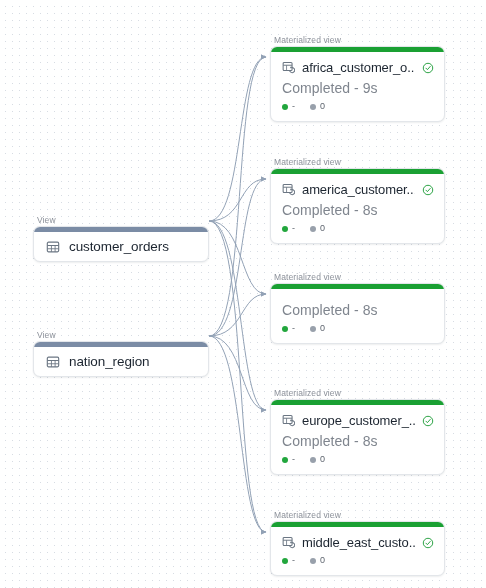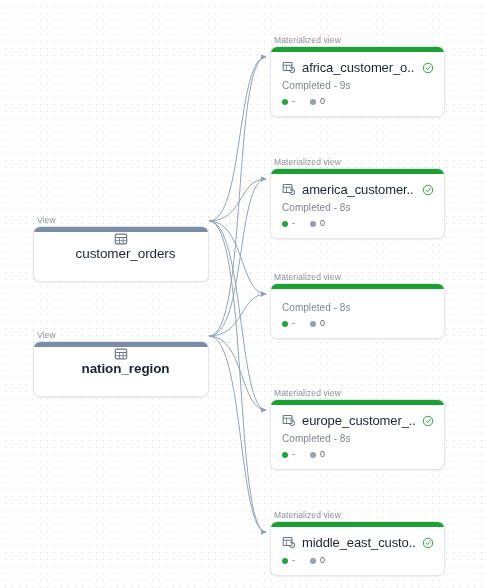--- a/index.html
+++ b/index.html
@@ -60,23 +60,22 @@
     height: 5px;
     width: 100%;
   }
 
   
   .view-node { width: 176px; }
   .view-node .node-bar { background: #7b8ca5; }
   .view-body {
     display: flex;
     align-items: center;
-    height: 49px;
+    height: 29px;
     padding: 0 12px;
-    flex-direction: column;
   }
   .view-title {
     font-size: 13.5px;
     color: #1c2530;
     letter-spacing: -0.1px;
     white-space: nowrap;
     overflow: hidden;
     text-overflow: ellipsis;
   }
 
@@ -94,21 +93,21 @@
   .mv-title {
     flex: 1 1 auto;
     font-size: 13px;
     color: #1c2530;
     letter-spacing: -0.1px;
     white-space: nowrap;
     overflow: hidden;
   }
   .mv-status {
     margin-top: 5px;
-    font-size: 10px;
+    font-size: 14px;
     color: #7f858e;
     letter-spacing: 0.05px;
     white-space: nowrap;
   }
   .mv-metrics {
     margin-top: 6px;
     display: flex;
     align-items: center;
     gap: 4px;
     font-size: 9px;
@@ -187,21 +186,21 @@
       <div class="view-body">
         <span class="icon">
           <svg width="14" height="14" viewBox="0 0 16 16">
             <rect x="1.5" y="2.5" width="13" height="11" rx="1.4" fill="none" stroke="#6b7683" stroke-width="1.3"></rect>
             <line x1="1.5" y1="6.3" x2="14.5" y2="6.3" stroke="#6b7683" stroke-width="1.3"></line>
             <line x1="1.5" y1="10" x2="14.5" y2="10" stroke="#6b7683" stroke-width="1"></line>
             <line x1="6.2" y1="6.3" x2="6.2" y2="13.5" stroke="#6b7683" stroke-width="1"></line>
             <line x1="10.4" y1="6.3" x2="10.4" y2="13.5" stroke="#6b7683" stroke-width="1"></line>
           </svg>
         </span>
-        <span class="view-title" style="margin-left:9px;font-weight:bold;">nation_region</span>
+        <span class="view-title" style="margin-left:9px;">nation_region</span>
       </div>
     </div>
   </div>
 
   <div class="node mv-node" style="left:270px; top:12px;">
     <div class="node-kind">Materialized view</div>
     <div class="node-card">
       <div class="node-bar"></div>
       <div class="mv-body">
         <div class="mv-headrow">

